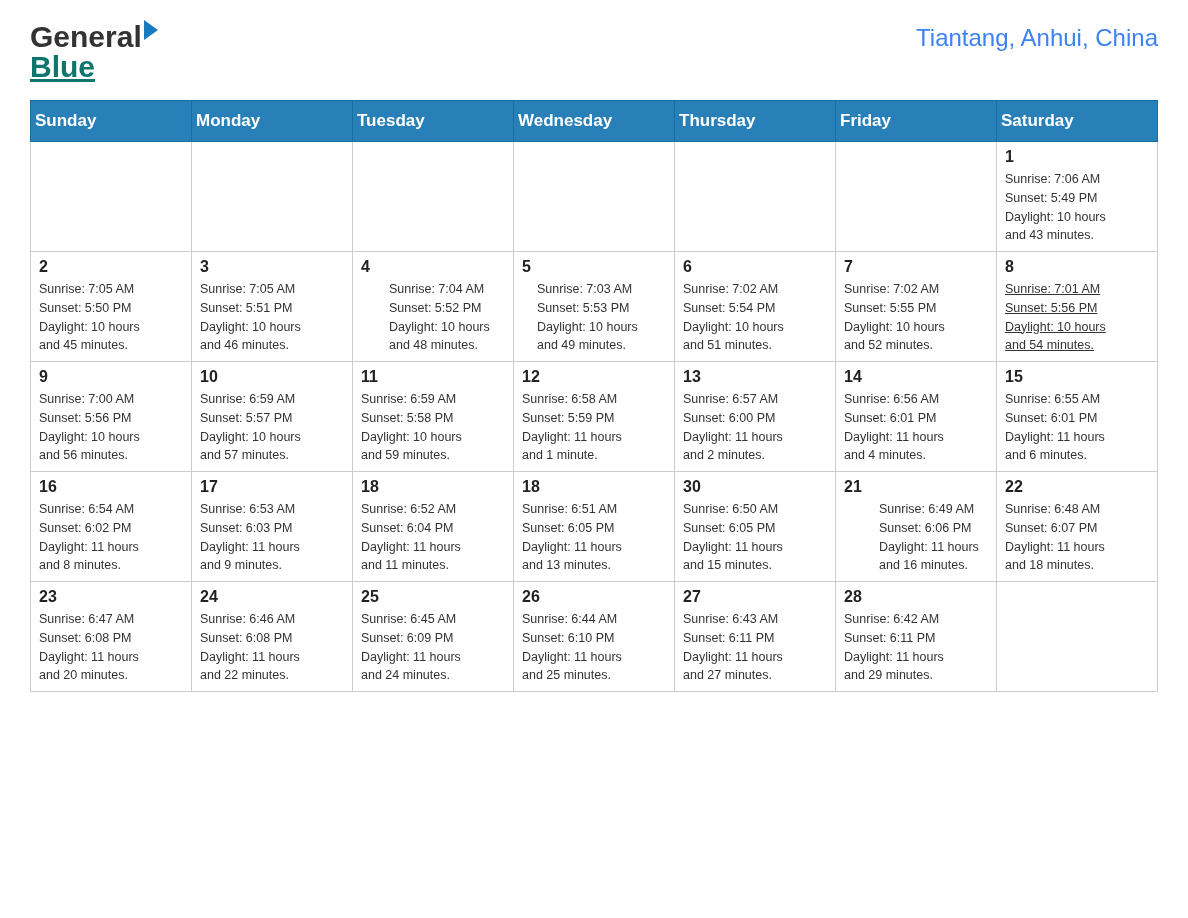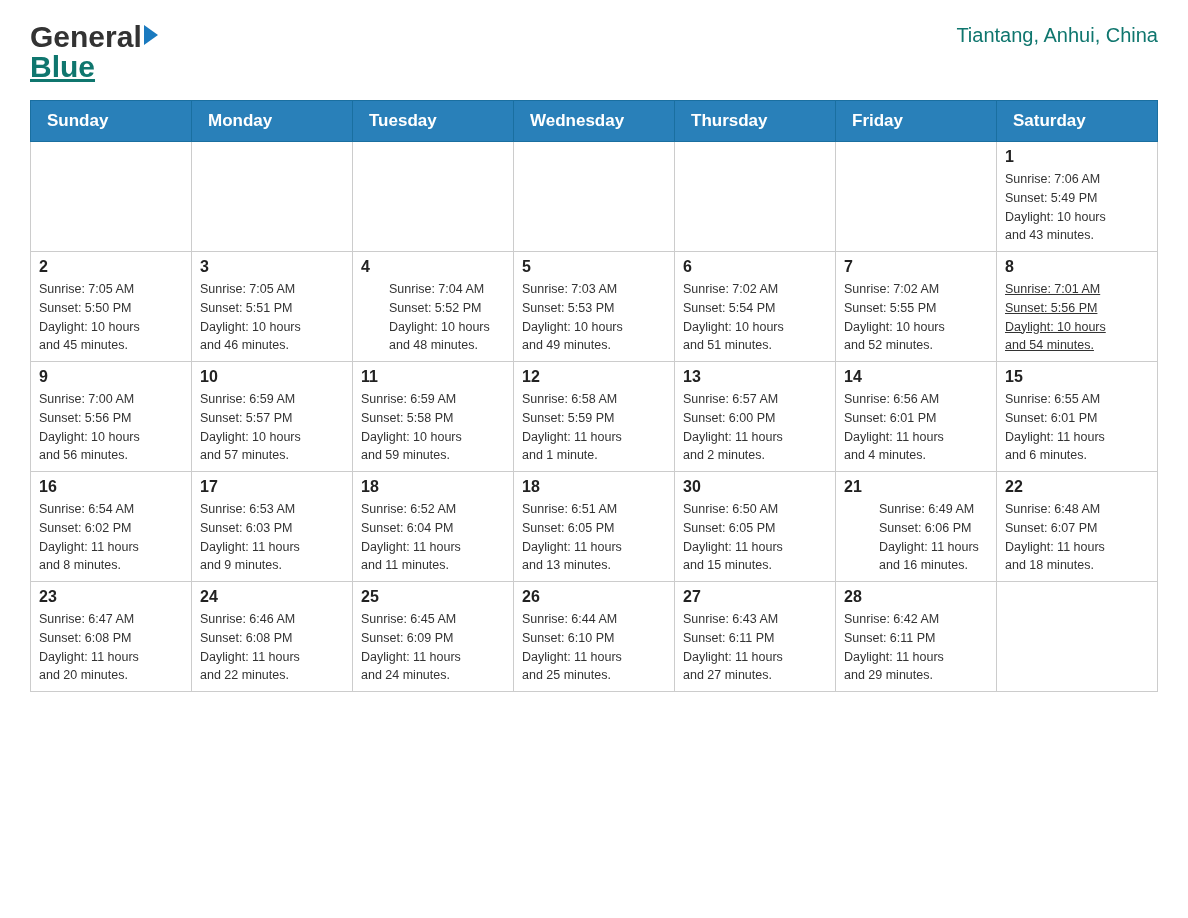--- a/index.html
+++ b/index.html
@@ -24,37 +24,37 @@
     }
 
     .month-title {
       font-size: 52px;
       font-weight: normal;
       color: #222;
       line-height: 1.1;
     }
 
     .location {
-      font-size: 20px;
-      color: #0f766e;
+      font-size: 24px;
+      color: #3b82f6;
       margin-top: 4px;
     }
 
     .calendar {
       width: 100%;
       border-collapse: collapse;
       border: 1px solid #ccc;
     }
 
     .calendar th {
       background-color: #2980b9;
       color: #fff;
       font-size: 17px;
       font-weight: bold;
-      padding: 10px 16px;
+      padding: 10px 4px;
       text-align: left;
       border: 1px solid #1a6fa0;
     }
 
     .calendar td {
       vertical-align: top;
       border: 1px solid #ccc;
       padding: 6px 8px;
       width: calc(100% / 7);
       min-height: 110px;
@@ -79,21 +79,21 @@
       background: #fff;
     }
 
     .logo-wrapper {
       display: inline-flex;
       flex-direction: column;
     }
 
     .logo-row1 {
       display: flex;
-      align-items: center;
+      align-items: flex-start;
     }
 
     .logo-text-general {
       font-size: 30px;
       font-weight: bold;
       color: #333;
     }
 
     .logo-triangle {
       display: inline-block;
@@ -182,21 +182,21 @@
         </td>
         <td>
           <span class="day-number">4</span>
           <div class="day-info" style="white-space: pre-line; margin-left: 28px;">Sunrise: 7:04 AM
 Sunset: 5:52 PM
 Daylight: 10 hours
 and 48 minutes.</div>
         </td>
         <td>
           <span class="day-number">5</span>
-          <div class="day-info" style="white-space: pre-line;">Sunrise: 7:03 AM
+          <div class="day-info" style="white-space: pre-line; margin-left: 15px;">Sunrise: 7:03 AM
 Sunset: 5:53 PM
 Daylight: 10 hours
 and 49 minutes.</div>
         </td>
         <td>
           <span class="day-number">6</span>
           <div class="day-info" style="white-space: pre-line;">Sunrise: 7:02 AM
 Sunset: 5:54 PM
 Daylight: 10 hours
 and 51 minutes.</div>

